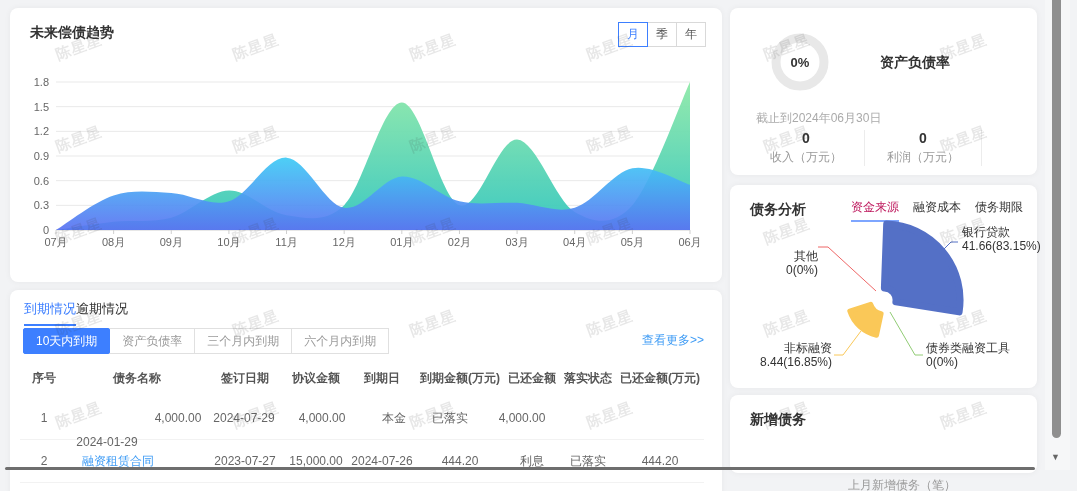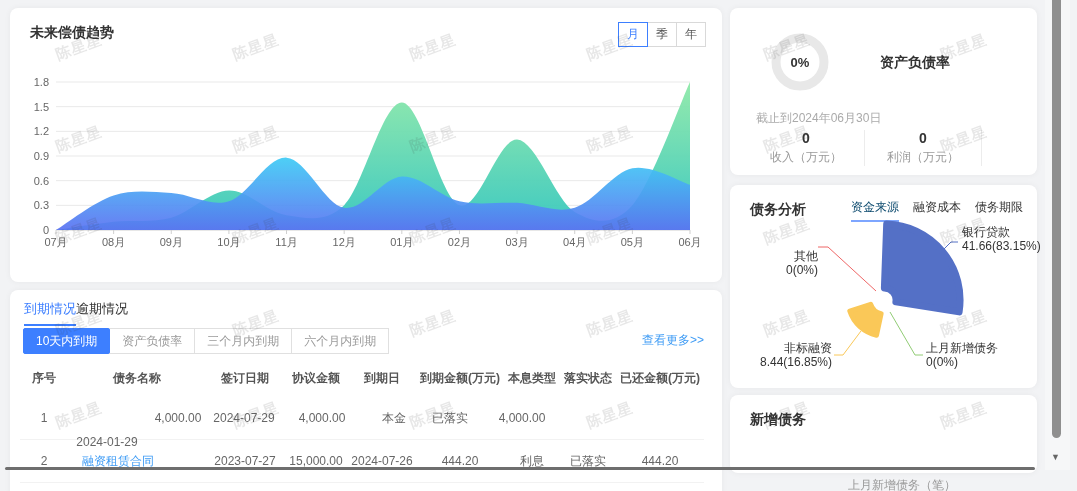--- a/index.html
+++ b/index.html
@@ -42,21 +42,21 @@
   #ratio-title{position:absolute;left:150px;top:46px;font-size:14px;font-weight:bold;color:#333;}
   #ratio-asof{position:absolute;left:26px;top:102px;font-size:12px;color:#aaa;}
   #ratio-stats{position:absolute;left:18px;top:122px;display:flex;}
   .rstat{width:117px;text-align:center;border-right:1px solid #ececec;}
   .rstat .v{font-size:14px;font-weight:bold;color:#333;}
   .rstat .l{font-size:12px;color:#999;margin-top:3px;}
   
   #analysis-card{left:730px;top:185px;width:307px;height:203px;}
   #atabs{position:absolute;right:14px;top:14px;display:flex;gap:14px;}
   .atab{font-size:12px;color:#333;cursor:pointer;padding-bottom:4px;}
-  .atab.active{color:#0c4a6e;border-bottom:2px solid #7EA6FF;}
+  .atab.active{color:#be185d;border-bottom:2px solid #7EA6FF;}
   #pie-svg{position:absolute;left:0;top:0;}
   .plabel{position:absolute;font-size:12px;color:#333;line-height:14px;}
   .plabel.r{text-align:right;}
   
   #newdebt-card{left:730px;top:395px;width:307px;height:78px;}
   #newdebt-stat{position:absolute;left:118px;top:52px;font-size:12px;color:#999;margin-top:30px;}
   
   #bottom-line{position:absolute;left:5px;top:467px;width:1030px;height:3px;background:#6e6e6e;border-radius:2px;}
   #vscroll{position:absolute;left:1045px;top:0;width:25px;height:470px;background:#f6f7f8;}
   #vthumb{position:absolute;left:7px;top:0;width:9px;height:438px;background:#8f8f8f;border-radius:0 0 5px 5px;cursor:pointer;}
@@ -149,21 +149,21 @@
       </div>
     <div id="more-link">查看更多&gt;&gt;</div>
     <div id="dtable">
         <div class="trow thead">
           <div class="tcell" style="width: 48px;">序号</div>
           <div class="tcell" style="width: 138px;">债务名称</div>
           <div class="tcell" style="width: 78px;">签订日期</div>
           <div class="tcell" style="width: 64px;">协议金额</div>
           <div class="tcell" style="width: 68px;">到期日</div>
           <div class="tcell" style="width: 88px;">到期金额(万元)</div>
-          <div class="tcell" style="width: 56px;">本息类型</div>
+          <div class="tcell" style="width: 56px;">已还金额</div>
           <div class="tcell" style="width: 56px;">落实状态</div>
           <div class="tcell" style="width: 88px;">已还金额(万元)</div>
         </div>
         <div class="trow body">
           <div class="tcell" style="width: 48px;">1</div>
           <div class="tcell" style="width: 78px; margin-top: 48px;">2024-01-29</div>
           <div class="tcell" style="width: 64px;">4,000.00</div>
           <div class="tcell" style="width: 68px;">2024-07-29</div>
           <div class="tcell" style="width: 88px;">4,000.00</div>
           <div class="tcell" style="width: 56px;">本金</div>
@@ -224,21 +224,21 @@
     </div>
     <div class="plabel" style="left:232px;top:40px;">
       <div>银行贷款</div>
         <div>41.66(83.15%)</div>
     </div>
     <div class="plabel r" style="right:205px;top:156px;">
       <div>非标融资</div>
         <div>8.44(16.85%)</div>
     </div>
     <div class="plabel" style="left:196px;top:156px;">
-      <div>上月新增债务</div>
+      <div>债券类融资工具</div>
         <div>0(0%)</div>
     </div>
   </div>
 
   <div class="card" id="newdebt-card">
     <div class="card-title">新增债务</div>
     <div id="newdebt-stat">上月新增债务（笔）</div>
   </div>
 
   <div id="bottom-line"></div>

